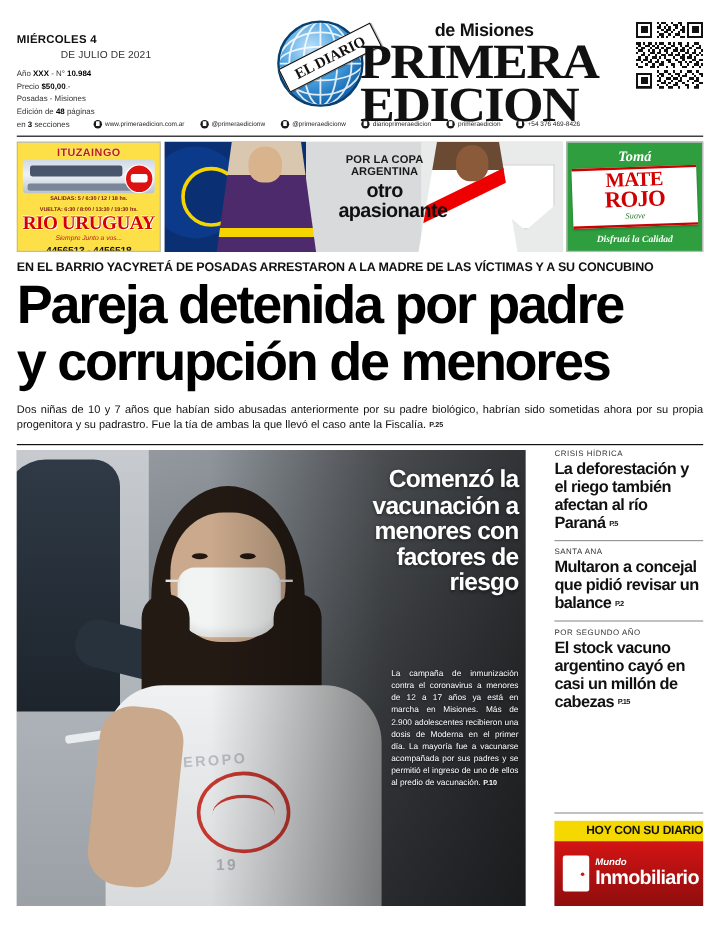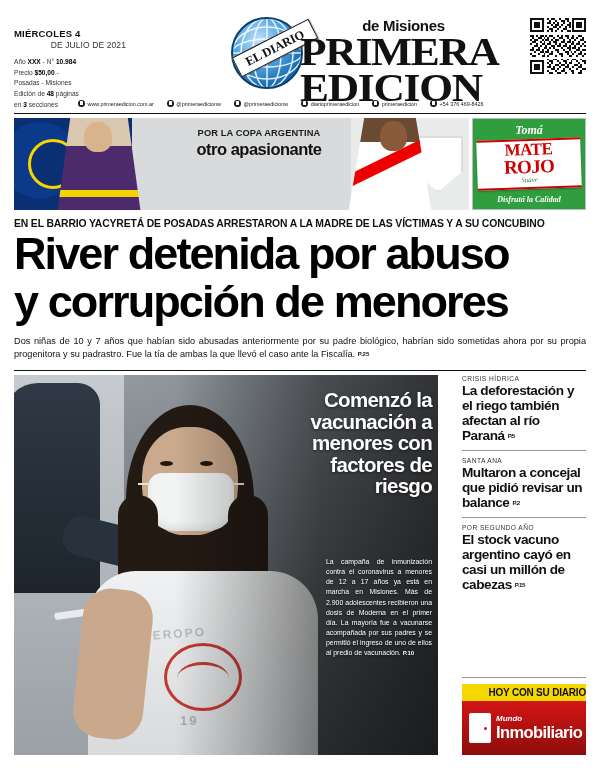--- a/index.html
+++ b/index.html
@@ -405,20 +405,31 @@
       </div>
     <div class="soc">
         <span class="ic"></span>
         <span>+54 376 469-8426</span>
       </div>
   </div>
   <div class="rule"></div>
 
   <div class="adrow">
 
+    <div class="ad-bus">
+      <div class="city">ITUZAINGO</div>
+      <div class="busimg"></div>
+      <div class="redcirc"></div>
+      <div class="sched">SALIDAS: 5 / 6:30 / 12 / 18 hs.</div>
+      <div class="sched">VUELTA: 6:30 / 8:00 / 13:30 / 19:30 hs.</div>
+      <div class="brand">RIO URUGUAY</div>
+      <div class="slogan">Siempre Junto a vos...</div>
+      <div class="phones">4456513 - 4456518</div>
+
+    </div>
 
     <div class="ad-sport">
       <div class="bocabg"></div>
       <div class="bocaplayer"></div>
       <div class="bocahead"></div>
       <div class="riverbg">
           <div class="sash"></div>
         </div>
       <div class="riverplayer"></div>
       <div class="riverhead"></div>
@@ -436,21 +447,21 @@
       <div class="band">
         <div class="m1">MATE</div>
         <div class="m2">ROJO</div>
         <div class="m3">Suave</div>
       </div>
       <div class="foot">Disfrutá la Calidad</div>
     </div>
   </div>
 
   <div class="leadkicker">EN EL BARRIO YACYRETÁ DE POSADAS ARRESTARON A LA MADRE DE LAS VÍCTIMAS Y A SU CONCUBINO</div>
-  <div class="leadhead">River detenida por abuso</div>
+  <div class="leadhead">Pareja detenida por padre</div>
   <div class="leadhead">y corrupción de menores</div>
   <div class="leadsub"><span>Dos niñas de 10 y 7 años que habían sido abusadas anteriormente por su padre biológico, habrían sido sometidas ahora por su propia progenitora y su padrastro. Fue la tía de ambas la que llevó el caso ante la Fiscalía.</span> <span class="pg">P.25</span></div>
   <div class="rule2"></div>
 
   <div class="bottom">
 
     <div class="photo">
 
       <div class="ph-bg"></div>
       <div class="ph-wallL"></div>

